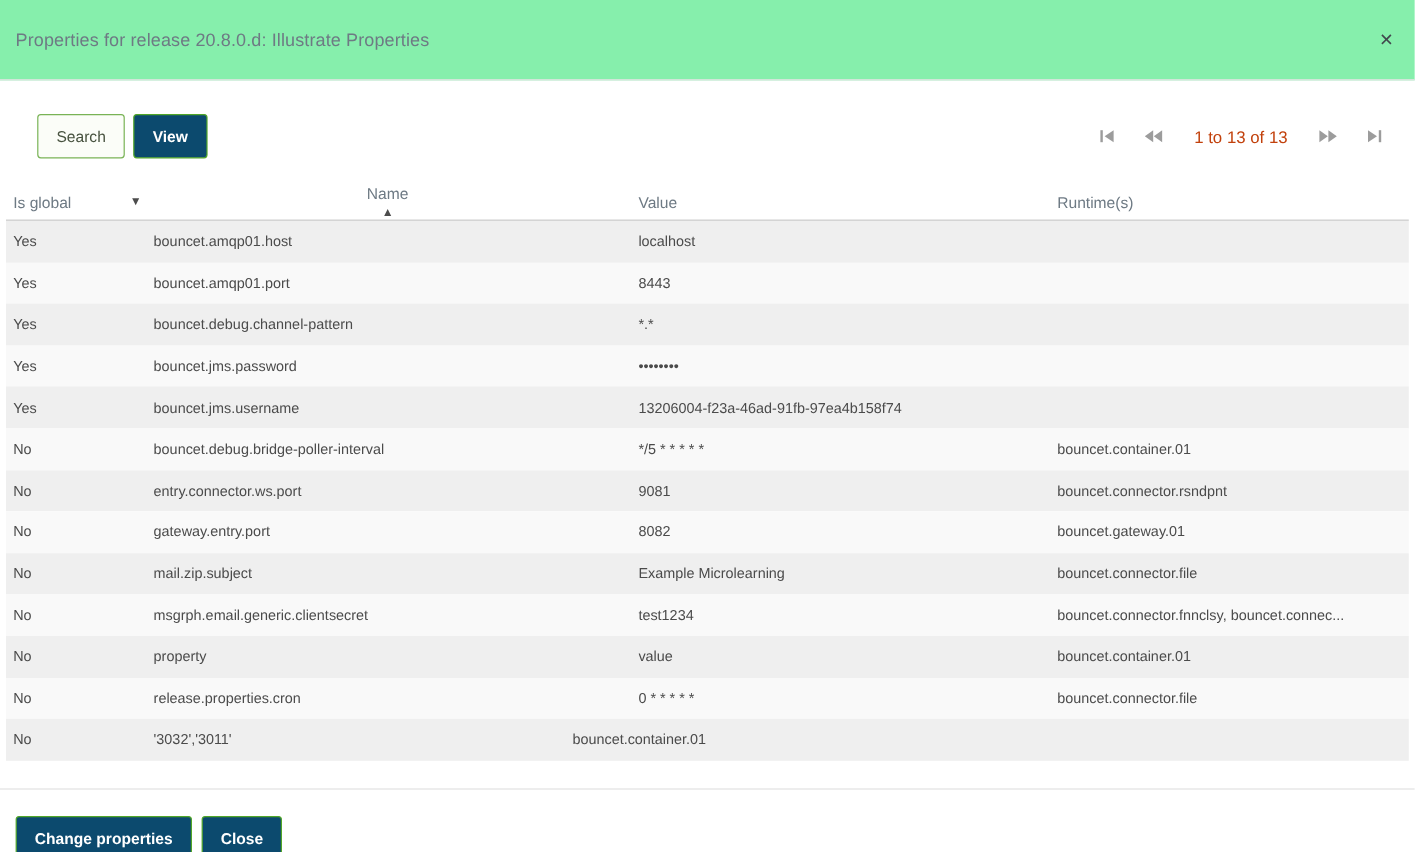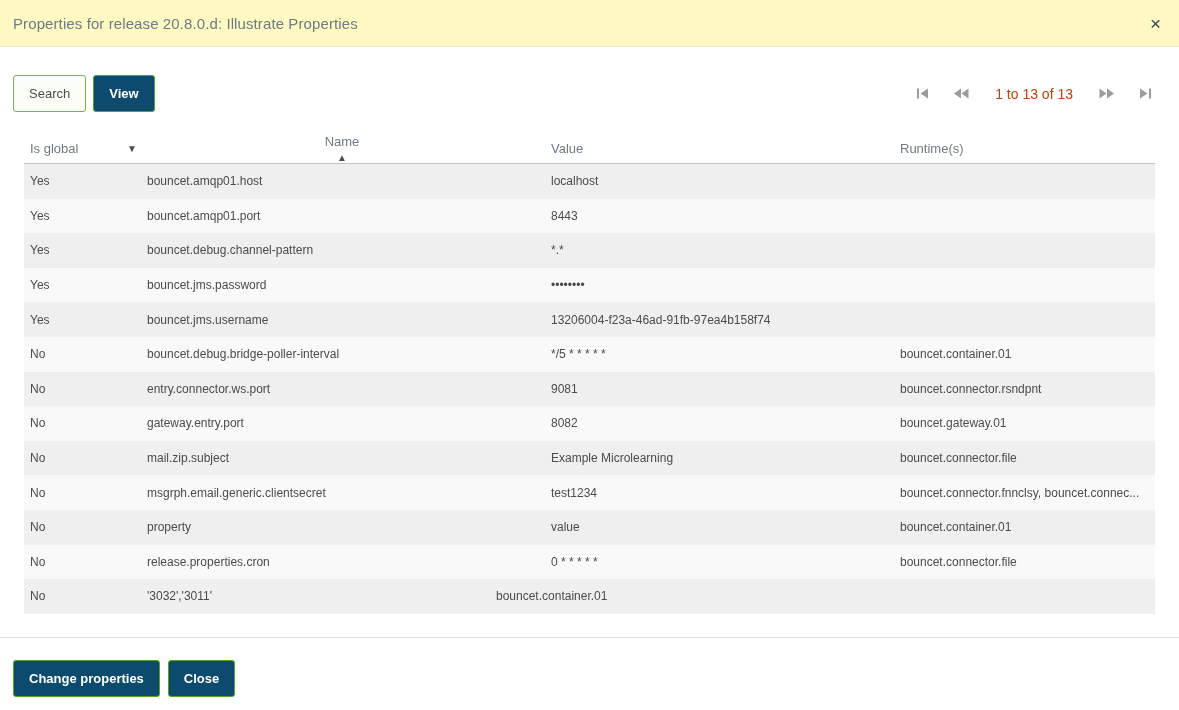--- a/index.html
+++ b/index.html
@@ -5,56 +5,56 @@
   * { margin:0; padding:0; box-sizing:border-box; }
   html,body { width:1179px; height:710px; }
   body {
     font-family:"Liberation Sans","DejaVu Sans",sans-serif;
     background:#ffffff; color:#4b4b4b; overflow:hidden;
   }
   .modal { position:relative; width:1179px; height:710px; background:#fff; }
 
   
   .modal-header {
-    height:47px; background:#fef9c3; border-bottom:1px solid #e4e4e4;
+    height:67px; background:#86efac; border-bottom:1px solid #e4e4e4;
     display:flex; align-items:center; justify-content:space-between;
     padding:0 14px 0 13px;
   }
   .modal-title { font-size:15px; color:#6e7a84; letter-spacing:.1px; }
   .close-x {
     font-size:19px; color:#41474d; cursor:pointer; line-height:1;
     padding:2px 4px; user-select:none;
   }
 
   
   .toolbar {
     margin:28px 13px 0 13px; height:37px;
     display:flex; align-items:center; justify-content:space-between;
   }
-  .btn-group { display:flex; gap:7px; }
+  .btn-group { display:flex; gap:7px;margin-left:18px; }
   .btn {
     height:37px; border-radius:3px; font-size:13px; cursor:pointer;
     padding:0 15px; display:inline-flex; align-items:center; justify-content:center;
     font-family:inherit;
   }
   .btn-outline {
     background:#fbfdf8; border:1px solid #79b356; color:#47523f;
   }
   .btn-solid {
     background:#0c4a6e; border:1px solid #51a628; color:#ffffff; font-weight:bold;
   }
 
   
   .pager { display:flex; align-items:center; gap:24px; padding-right:14px; }
   .pager-btn { display:inline-flex; align-items:center; cursor:pointer; }
   .pager-btn svg { display:block; }
   .pager-text { font-size:14px; color:#c2410c; margin:0 2px; }
 
   
-  .grid { margin:0 24px; }
+  .grid { margin:0 5px; }
   .grid-header {
     margin-top:22px; height:30px; display:flex; align-items:center;
     font-size:13px; color:#6e7a84; border-bottom:1px solid #c3c3c3;
   }
   .hcell { display:flex; align-items:center; cursor:pointer; height:100%; }
   .sort-icon { font-size:10px; color:#4c4c4c; }
   .c-global { width:123px; padding-left:6px; }
   .c-name   { width:404px;flex-direction:column; }
   .c-value  { width:349px; }
   .c-runtime{ flex:1; }

